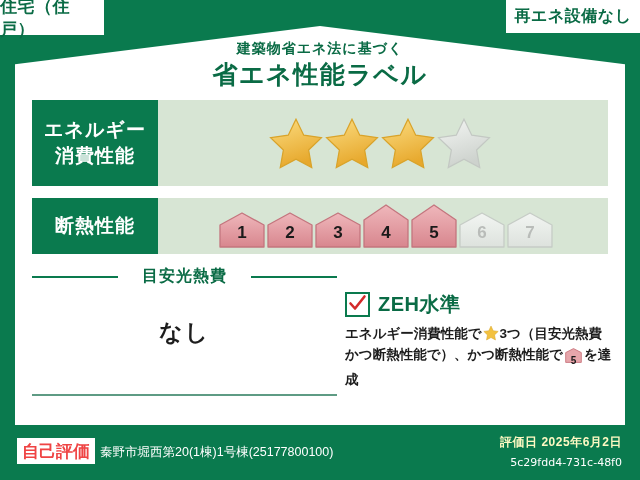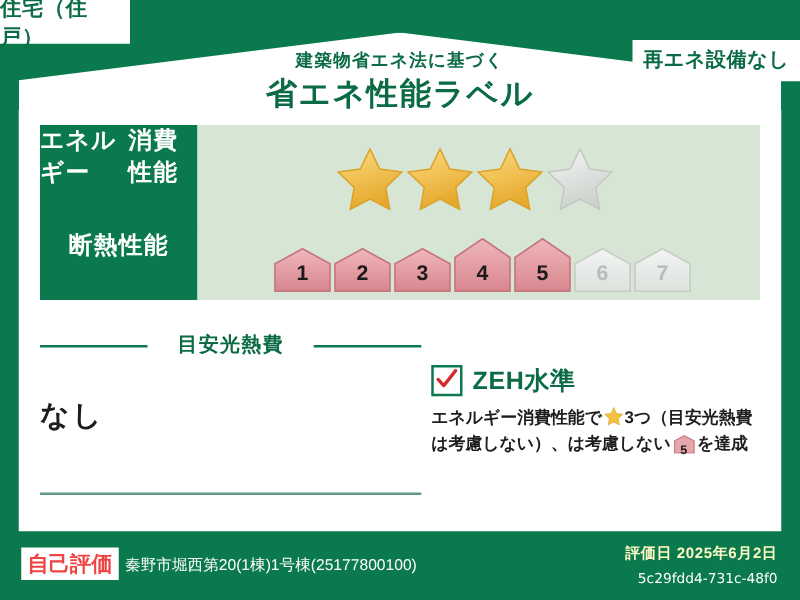--- a/index.html
+++ b/index.html
@@ -14,21 +14,21 @@
   }
 
   
   .corner-badge{
     position:absolute;top:0;background:#ffffff;
     color:#0a6b45;font-weight:bold;
     display:flex;align-items:center;justify-content:center;
     letter-spacing:.5px;
   }
   #badge-left{left:0;width:104px;height:35px;font-size:17px;}
-  #badge-right{right:0;width:134px;height:33px;font-size:16px;margin-top:32px;}
+  #badge-right{right:0;width:134px;height:33px;font-size:16px;}
 
   
   #roof{
     position:absolute;left:15px;top:26px;width:610px;height:66px;
     background:#ffffff;
     clip-path:polygon(50% 0%, 100% 58%, 100% 100%, 0% 100%, 0% 58%);
   }
   #panel{
     position:absolute;left:15px;top:88px;width:610px;height:337px;
     background:#ffffff;
@@ -41,30 +41,30 @@
   }
   #title-main{
     position:absolute;left:0;right:0;top:58px;text-align:center;
     font-size:25px;font-weight:bold;color:#0a6b45;letter-spacing:1.5px;
   }
 
   
   .row{position:absolute;left:32px;width:576px;display:flex;}
   .row-label{
     background:#0a7a4e;color:#ffffff;font-weight:bold;
-    display:flex;flex-direction:row;justify-content:center;
+    display:flex;flex-direction:column;align-items:center;justify-content:center;
     line-height:1.35;flex:0 0 auto;
   }
   .row-body{background:#d7e5d4;flex:1 1 auto;display:flex;align-items:center;}
 
   #row-energy{top:12px;height:86px;}
   #row-energy .row-label{width:126px;height:86px;font-size:19px;letter-spacing:1px;}
   #row-energy .row-body{height:86px;justify-content:center;}
 
-  #row-insulation{top:96px;height:44px;}
+  #row-insulation{top:110px;height:44px;}
   #row-insulation .row-label{width:126px;height:56px;font-size:19px;letter-spacing:1px;}
   #row-insulation .row-body{height:56px;justify-content:center;padding-left:6px;}
 
   
   #stars{display:flex;align-items:center;gap:2px;margin-left:-6px;}
   .star{width:54px;height:54px;display:block;}
 
   
   #houses{display:flex;align-items:flex-end;gap:2px;}
   .house{position:relative;display:block;}
@@ -74,21 +74,21 @@
   }
   .house.on .num{color:#1a1a1a;}
   .house.off .num{color:#b9bcb9;}
 
   
   #util-section{position:absolute;left:32px;top:178px;width:305px;}
   #util-head{display:flex;align-items:center;gap:24px;justify-content:center;}
   #util-head .rule{flex:1 1 auto;height:2px;background:#0a7a4e;}
   #util-head .txt{font-size:16px;font-weight:bold;color:#0a6b45;letter-spacing:1px;white-space:nowrap;}
   #util-value{
-    margin-top:30px;text-align:left;font-size:23px;font-weight:bold;color:#1d1d1d;
+    margin-top:30px;text-align:center;font-size:23px;font-weight:bold;color:#1d1d1d;
     letter-spacing:2px;
   }
   #util-rule-bottom{
     position:absolute;left:32px;top:306px;width:305px;height:1.5px;background:#5e9b84;
   }
 
   #zeh{position:absolute;left:345px;top:203px;width:268px;}
   #zeh-head{display:flex;align-items:center;gap:8px;}
   #zeh-check{
     width:21px;height:21px;border:2px solid #0a7a4e;background:#fff;
@@ -279,21 +279,21 @@
           <svg width="19" height="19" viewBox="0 0 19 19">
             <path d="M2.5 9.5 L7 14.5 L16.5 2.5" stroke="#d32a2a" stroke-width="2.6" fill="none" stroke-linecap="round" stroke-linejoin="round"></path>
           </svg>
         </span>
         <span id="zeh-title">ZEH水準</span>
       </div>
       <div id="zeh-desc">
         <span>エネルギー消費性能で</span><svg class="inline-star" width="16" height="16" viewBox="0 0 24 24">
             <polygon points="12,1.6 15.3,8.6 22.8,9.6 17.3,14.9 18.7,22.4 12,18.8 5.3,22.4 6.7,14.9 1.2,9.6 8.7,8.6" fill="#f3c13f" stroke="#d8a72e" stroke-width="0.8"></polygon>
           </svg><span>3つ（目安光熱費</span><br>
-        <span>は考慮しない）、は考慮しない</span><span class="inline-house"><svg width="17" height="15" viewBox="0 0 17 15">
+        <span>かつ断熱性能で）、かつ断熱性能で</span><span class="inline-house"><svg width="17" height="15" viewBox="0 0 17 15">
               <polygon points="8.5,0.6 16.3,4.6 16.3,14.4 0.7,14.4 0.7,4.6" fill="#e7a6ab" stroke="#c9767e" stroke-width="0.9"></polygon>
             </svg><span class="n">5</span></span><span>を達成</span>
       </div>
     </div>
 
   </div>
 
   <div id="footer">
     <div id="self-eval">自己評価</div>
     <div id="address">秦野市堀西第20(1棟)1号棟(25177800100)</div>

